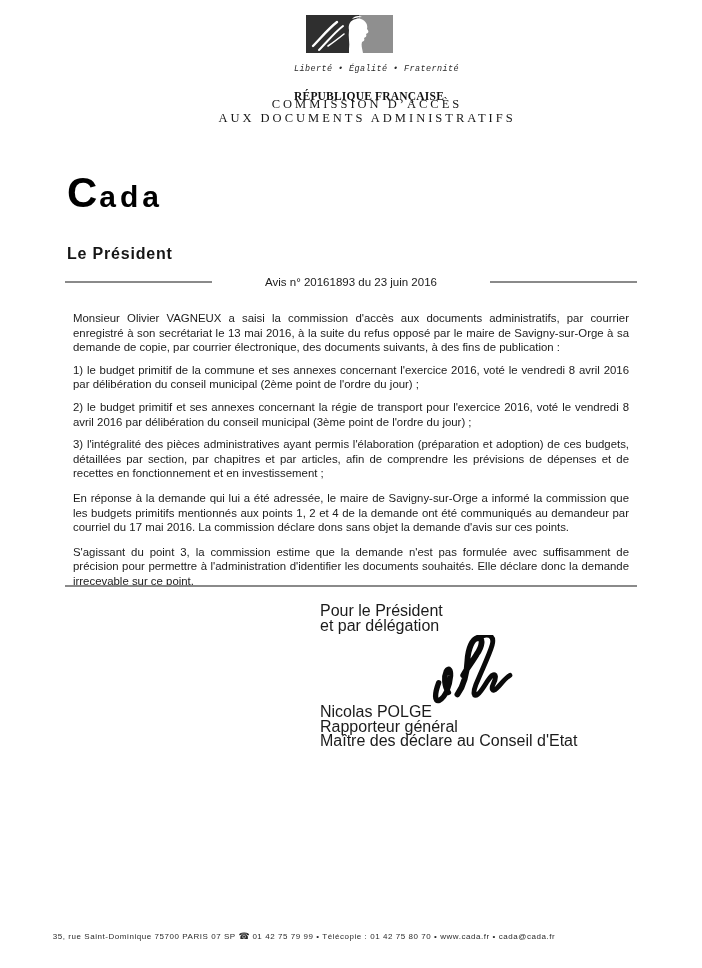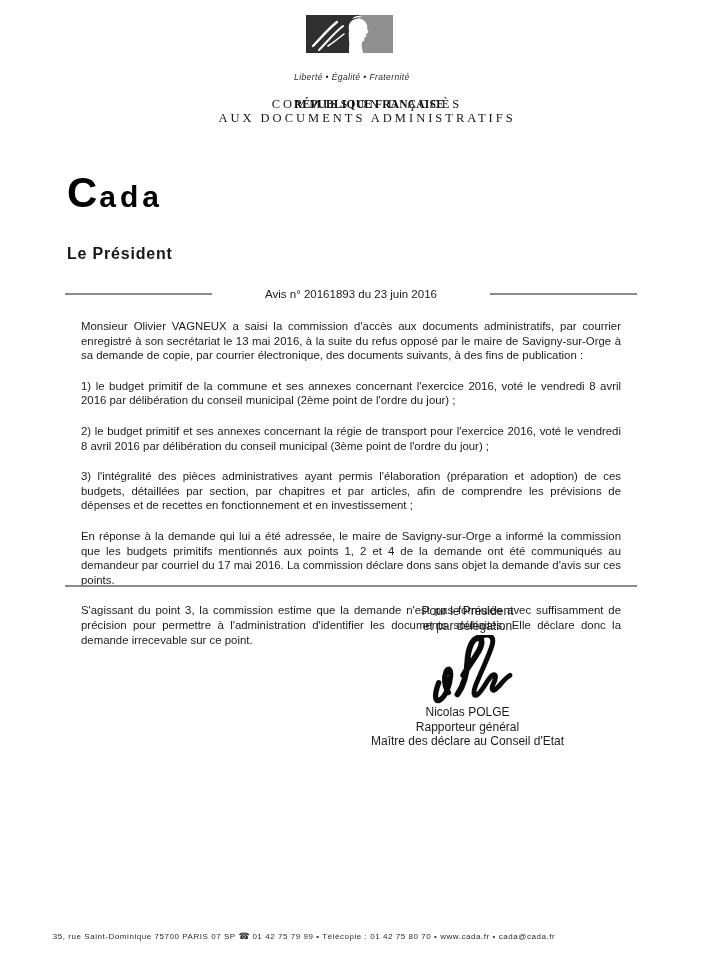--- a/index.html
+++ b/index.html
@@ -12,26 +12,26 @@
     color:#1b1b1b;
     overflow:hidden;
   }
   
   .marianne-wrap{
     position:absolute;left:294px;top:15px;width:110px;
     text-align:center;
   }
   .marianne-svg{display:block;margin:0 auto;}
   .motto{
-    font-family:Liberation Sans, sans-serif;
+    font-family:Liberation Mono, monospace;
     font-style:italic;
     font-size:8.5px;
     letter-spacing:0.4px;
     white-space:nowrap;
-    margin-top:19px;
+    margin-top:11px;
     color:#2a2a2a;
   }
   .republique{
     font-family:"Liberation Serif", serif;
     font-weight:bold;
     font-size:11.5px;
     letter-spacing:0.2px;
     white-space:nowrap;
     margin-top:16px;
     color:#111;
@@ -55,43 +55,42 @@
   }
   .cada-c{font-size:42px;line-height:1;letter-spacing:2px;}
   .cada-rest{font-size:30px;line-height:1;letter-spacing:4px;}
   .le-president{
     position:absolute;left:67px;top:245px;
     font-size:16px;font-weight:bold;letter-spacing:0.8px;
     color:#161616;
   }
   
   .avis-row{
-    position:absolute;left:65px;top:286px;width:572px;height:16px;
+    position:absolute;left:65px;top:274px;width:572px;height:16px;
     display:flex;align-items:center;justify-content:space-between;
   }
   .avis-rule{width:147px;height:2px;background:#8a8a8a;}
   .avis-text{font-size:11.5px;color:#1b1b1b;white-space:nowrap;}
   
   .body-text{
     position:absolute;left:65px;top:303px;width:572px;
     font-size:11.4px;line-height:14.6px;
     text-align:justify;
   }
-  .body-text p{margin:16px;}
+  .body-text p{margin:8px;}
   .body-text p.spaced{margin-top:10px;}
   
   .rule-separator{
     position:absolute;left:65px;top:585px;width:572px;height:2px;
     background:#8a8a8a;
   }
   
   .sig-block{
     position:absolute;left:320px;top:604px;width:295px;
-    text-align:center;
-    font-size:12px;line-height:14.6px;
+    font-size:16px;line-height:14.6px;
   }
   .sig-scrawl{display:block;margin:2px auto 0;}
   
   .footer{
     position:absolute;left:0;top:931px;width:608px;
     text-align:center;
     font-size:8px;letter-spacing:0.55px;
     color:#2a2a2a;white-space:nowrap;
   }
   .footer .phone-glyph{font-size:9px;letter-spacing:0;}

